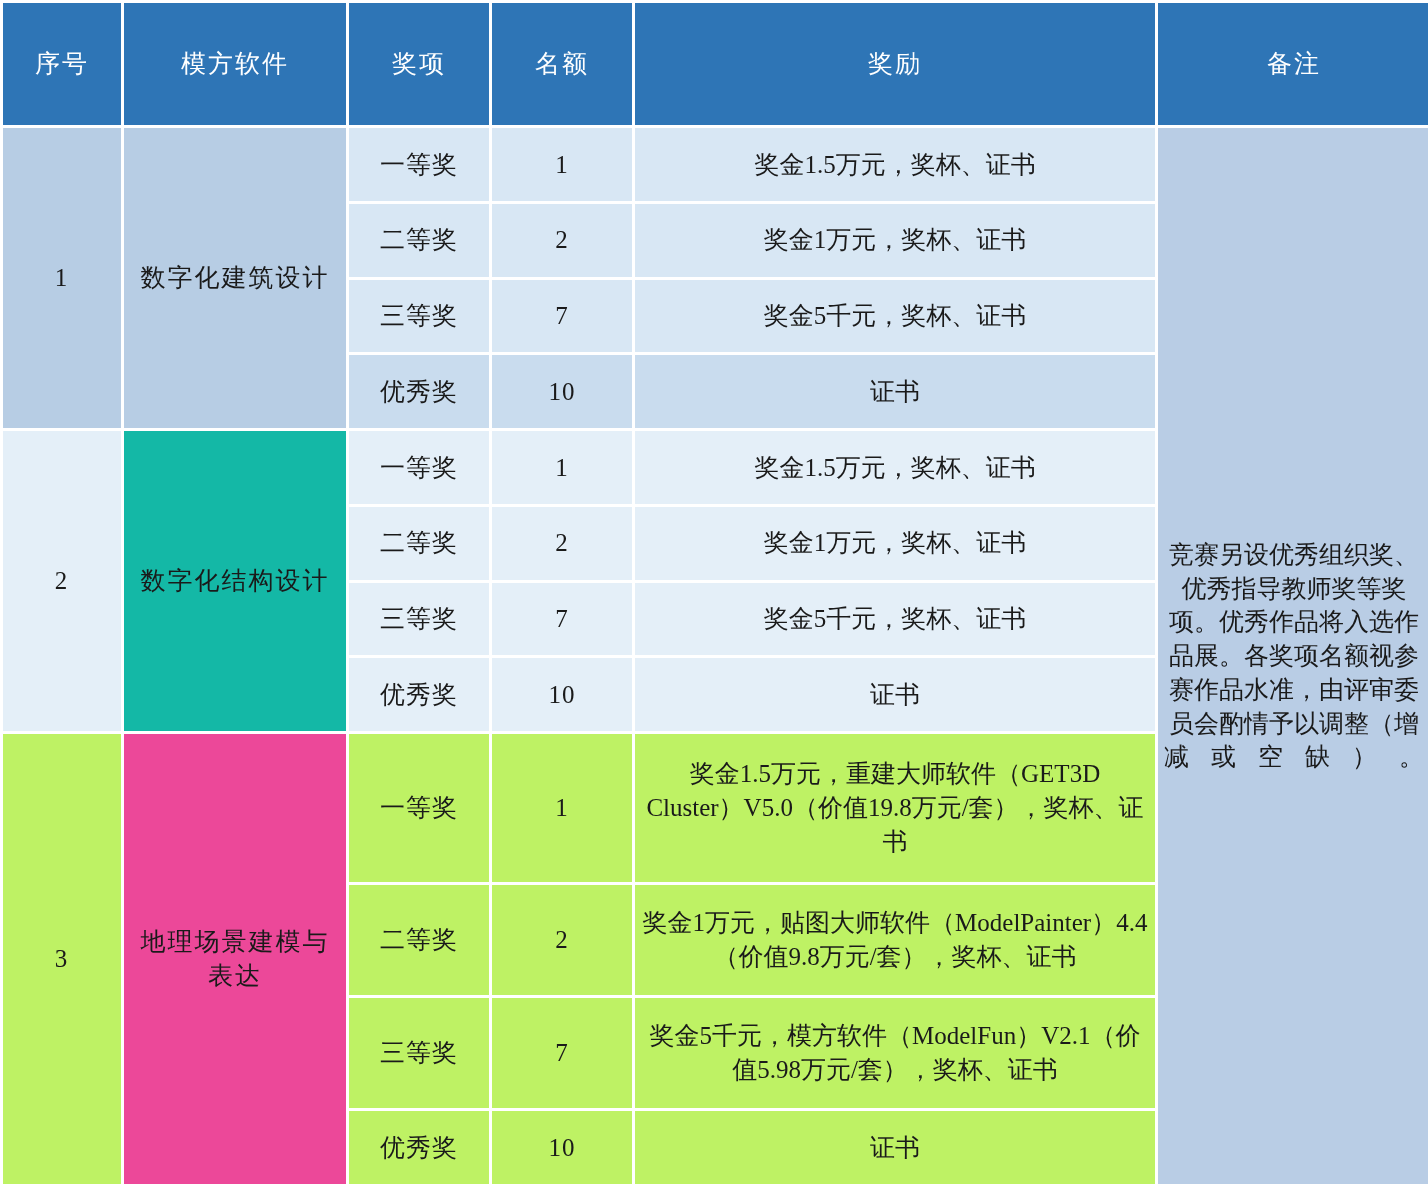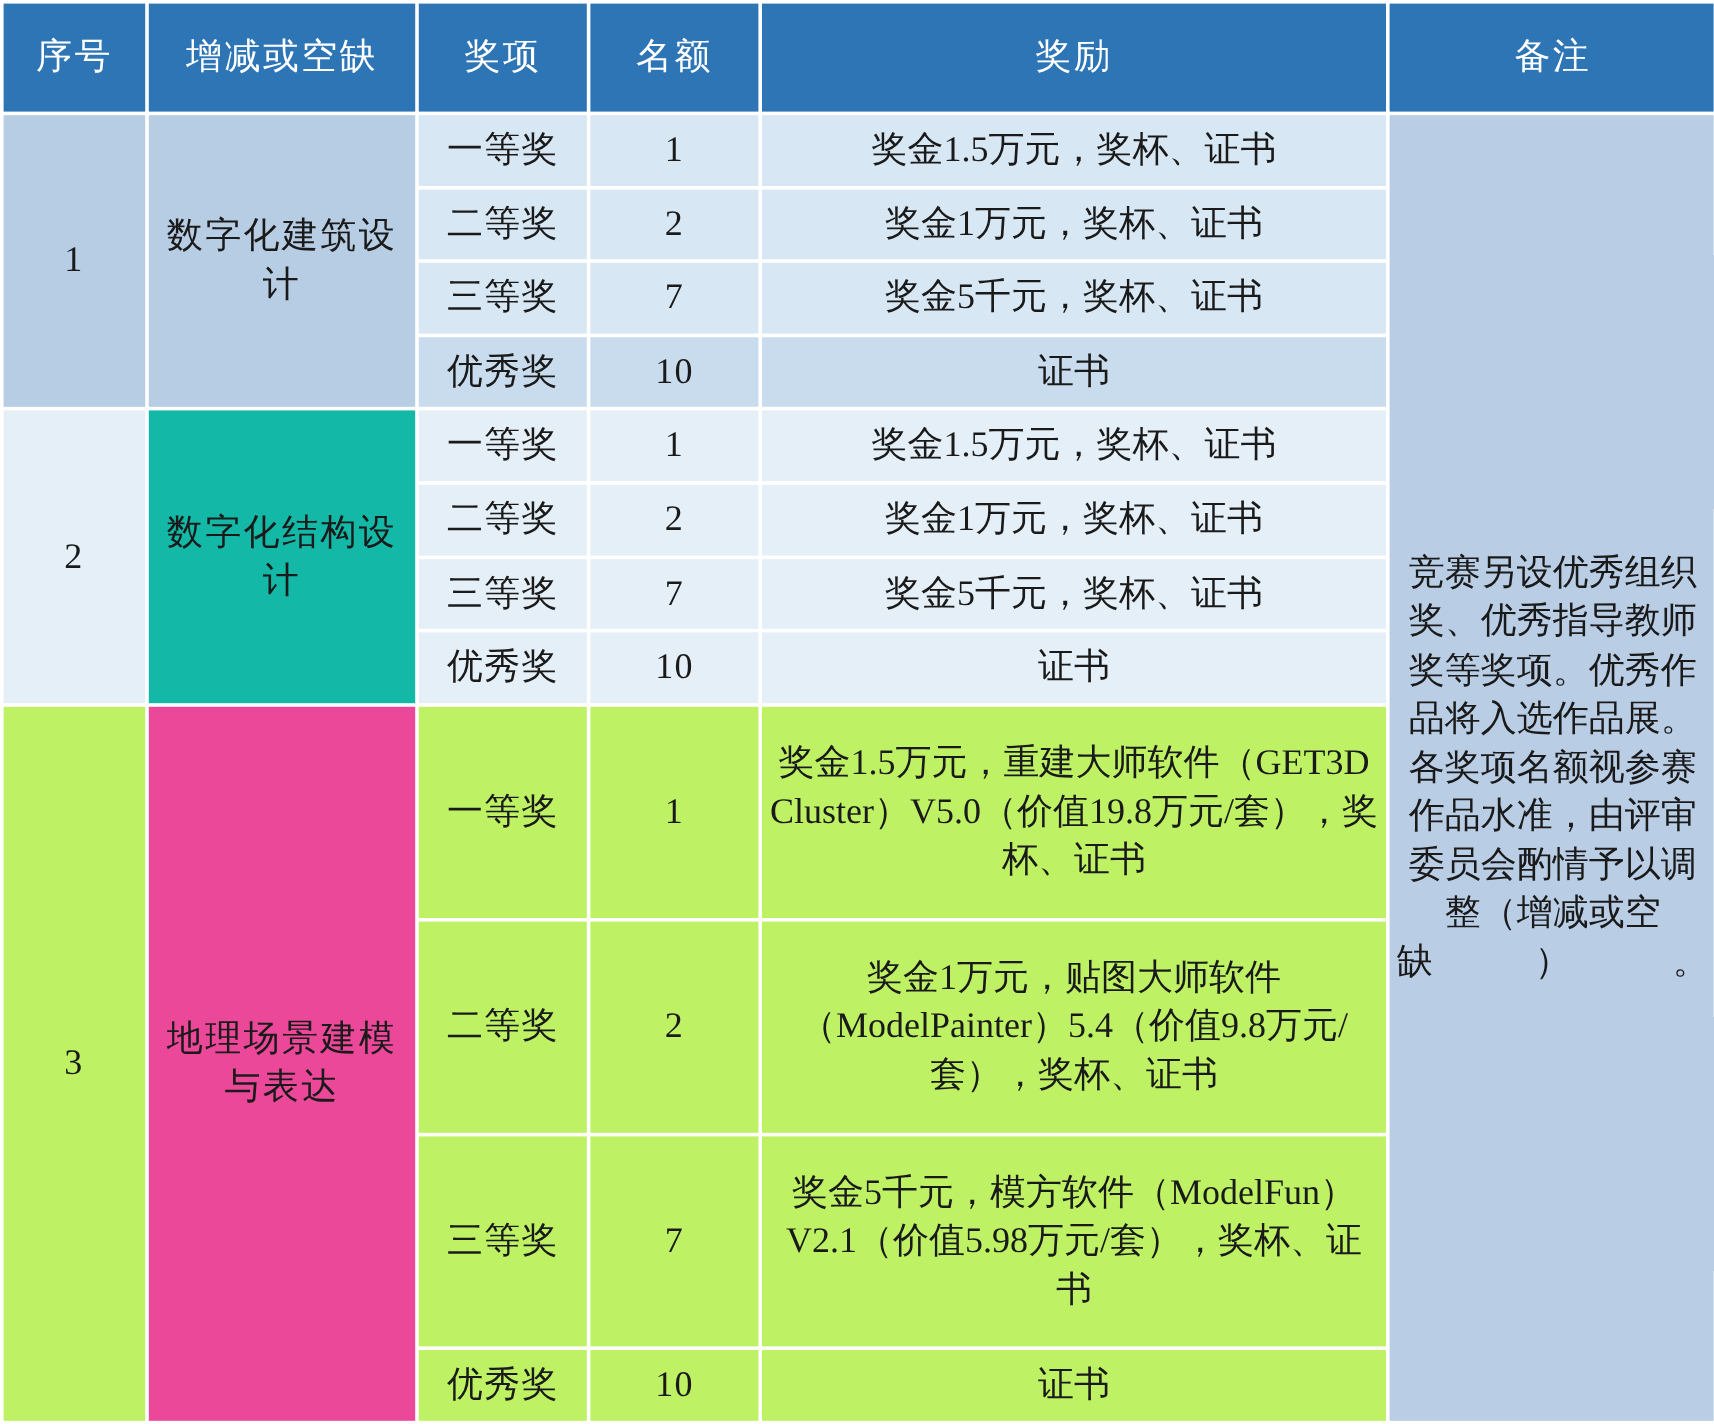--- a/index.html
+++ b/index.html
@@ -15,25 +15,25 @@
   }
   #award-table {
     width: 1428px;
     height: 1187px;
     border-collapse: separate;
     border-spacing: 3px;
     table-layout: fixed;
     background: #ffffff;
   }
   #award-table td, #award-table th {
-    padding: 0 6px;
+    padding: 16px 6px;
     text-align: center;
     vertical-align: middle;
     font-weight: normal;
-    font-size: 30px;
+    font-size: 25px;
     line-height: 1.35;
     border: 0;
   }
   thead th {
     background: #2E75B6;
     color: #ffffff;
     font-size: 27px;
     letter-spacing: 2px;
     height: 90px;
   }
@@ -89,21 +89,21 @@
     <col class="c-index">
     <col class="c-track">
     <col class="c-prize">
     <col class="c-quota">
     <col class="c-reward">
     <col class="c-remark">
   </colgroup>
   <thead>
     <tr>
       <th>序号</th>
-      <th>增减或空缺</th>
+      <th>模方软件</th>
       <th>奖项</th>
       <th>名额</th>
       <th>奖励</th>
       <th>备注</th>
     </tr>
   </thead>
   <tbody>
 
     <tr>
       <td class="idx tone-a" rowspan="4">1</td>
@@ -155,21 +155,21 @@
     <tr>
       <td class="idx tone-e" rowspan="4">3</td>
       <td class="track tone-track-c" rowspan="4">地理场景建模与表达</td>
       <td class="prize tone-e">一等奖</td>
       <td class="quota tone-e">1</td>
       <td class="reward just tone-e">奖金1.5万元，重建大师软件（GET3D Cluster）V5.0（价值19.8万元/套），奖杯、证书</td>
     </tr>
     <tr>
       <td class="prize tone-e">二等奖</td>
       <td class="quota tone-e">2</td>
-      <td class="reward just tone-e">奖金1万元，贴图大师软件（ModelPainter）5.4（价值9.8万元/套），奖杯、证书</td>
+      <td class="reward just tone-e">奖金1万元，贴图大师软件（ModelPainter）4.4（价值9.8万元/套），奖杯、证书</td>
     </tr>
     <tr>
       <td class="prize tone-e">三等奖</td>
       <td class="quota tone-e">7</td>
       <td class="reward just tone-e">奖金5千元，模方软件（ModelFun）V2.1（价值5.98万元/套），奖杯、证书</td>
     </tr>
     <tr>
       <td class="prize tone-e">优秀奖</td>
       <td class="quota tone-e">10</td>
       <td class="reward tone-e">证书</td>

